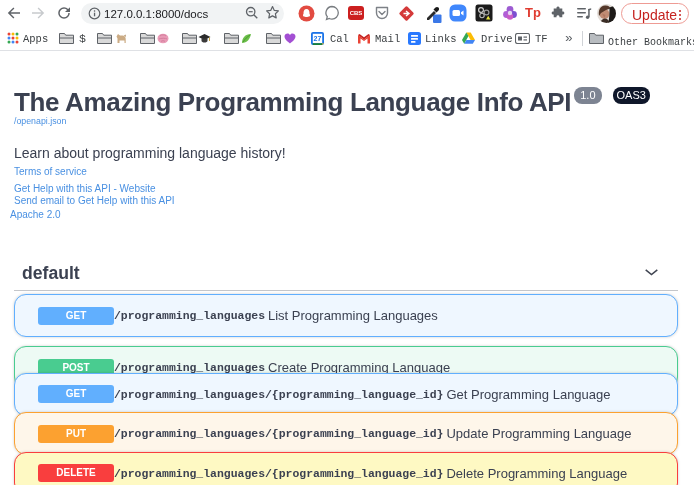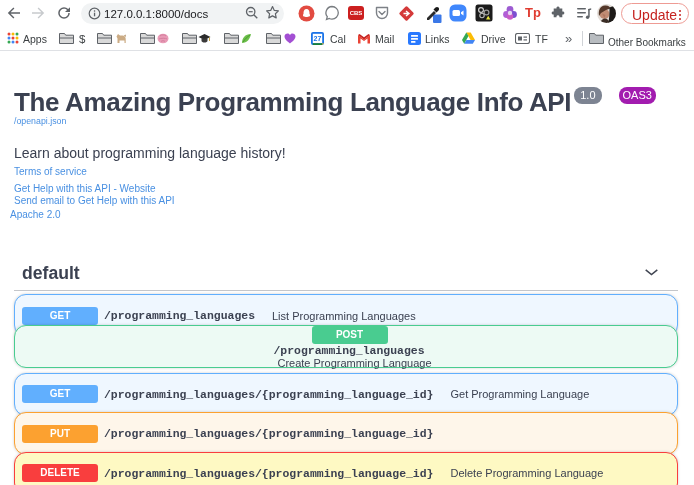--- a/index.html
+++ b/index.html
@@ -9,40 +9,40 @@
   #toolbar{position:absolute;left:0;top:0;width:694px;height:28px;background:#fff;}
   #omnibox{position:absolute;left:81px;top:3px;width:203px;height:21px;border-radius:11px;background:#f1f3f4;}
   #urltext{position:absolute;left:104px;top:7.5px;font-size:11.5px;color:#202124;}
   
   #update{position:absolute;left:621px;top:3px;width:68px;height:21px;border:1.5px solid #ee9b94;border-radius:12px;box-sizing:border-box;}
   #update .txt{position:absolute;left:10px;top:3px;font-size:14px;color:#c5221f;}
   #update .dots{position:absolute;right:7px;top:3.5px;color:#c5221f;font-size:10px;line-height:4px;}
   .dot{width:2.2px;height:2.2px;border-radius:50%;background:#c5221f;margin:2.1px 0;}
   
   #bookmarks{position:absolute;left:0;top:28px;width:694px;height:22px;background:#fff;border-bottom:1px solid #dfe1e5;}
-  .bm{position:absolute;top:0;height:21px;display:flex;align-items:center;font-size:10.5px;color:#3c4043;white-space:nowrap;}
+  .bm{position:absolute;top:0;height:21px;display:flex;align-items:center;font-size:10.5px;color:#3c4043;white-space:nowrap;font-family:Liberation Mono, monospace;}
   
   #title{position:absolute;left:14px;top:87px;font-size:26px;font-weight:bold;color:#3b4151;letter-spacing:-0.35px;white-space:nowrap;}
   .badge{display:inline-block;font-size:11px;font-weight:normal;color:#fff;border-radius:8px;padding:2px 4px 3px;vertical-align:12px;letter-spacing:0;}
   #b10{background:#7d8492;margin-left:3px;padding-left:6px;padding-right:6px;}
-  #boas{background:#a21caf;margin-left:17px;}
+  #boas{background:#0f172a;margin-left:11px;}
   .link{color:#4990e2;text-decoration:none;}
   #openapi{position:absolute;left:14px;top:116px;font-size:8.8px;}
   #desc{position:absolute;left:14px;top:144.5px;font-size:14px;color:#3b4151;}
   #terms{position:absolute;left:14px;top:166px;font-size:10px;}
   #gethelp{position:absolute;left:14px;top:182.5px;font-size:10px;}
   #sendmail{position:absolute;left:14px;top:194.5px;font-size:10px;}
   #apache{position:absolute;left:10px;top:209px;font-size:10px;}
   #deftag{position:absolute;left:22px;top:263px;font-size:17.6px;font-weight:bold;color:#3b4151;}
   #defline{position:absolute;left:14px;top:290px;width:664px;height:1px;background:rgba(59,65,81,.3);}
   #chev{position:absolute;left:645px;top:269px;}
-  .opblock{position:absolute;left:14px;width:664px;height:43px;border-radius:12px;box-sizing:border-box;border:1px solid;box-shadow:0 0 3px rgba(0,0,0,.19);display:flex;align-items:center;}
+  .opblock{position:absolute;left:14px;width:664px;height:43px;border-radius:12px;box-sizing:border-box;border:1px solid;box-shadow:0 0 3px rgba(0,0,0,.19);display:flex;align-items:center;padding-left:16px;}
   .opblock .method{width:76px;height:18px;margin-left:7px;border-radius:3px;color:#fff;font-size:10px;font-weight:bold;text-align:center;line-height:18px;flex:none;font-family:"Liberation Sans",sans-serif;}
-  .opblock .path{margin-left:6px;font-family:"Liberation Mono",monospace;font-size:11.45px;font-weight:bold;color:#3b4151;white-space:nowrap;}
-  .opblock .opdesc{margin-left:17px;font-size:11px;color:#3b4151;white-space:nowrap;}
+  .opblock .path{margin-left:0;font-family:"Liberation Mono",monospace;font-size:11.45px;font-weight:bold;color:#3b4151;white-space:nowrap;}
+  .opblock .opdesc{margin-left:3px;font-size:13px;color:#3b4151;white-space:nowrap;}
   .get{background:#eff7ff;border-color:#61affe;}
   .get .method{background:#61affe;}
   .post{background:#edfaf4;border-color:#49cc90;}
   .post .method{background:#49cc90;}
   .put{background:#fef6ea;border-color:#fca130;}
   .put .method{background:#fca130;}
   .del{background:#fef9c3;border-color:#f93e3e;}
   .del .method{background:#f93e3e;}
 </style>
 </head>
@@ -287,31 +287,32 @@
 <div id="defline"></div>
 <svg id="chev" width="13" height="7" viewBox="0 0 13 7">
     <path d="M0.7 0.9L6.5 5.6 12.3 0.9" fill="none" stroke="#404552" stroke-width="1.5"></path>
   </svg>
 
 <div class="opblock get" style="top:294px;">
   <div class="method">GET</div>
   <div class="path">/programming_languages</div>
   <div class="opdesc">List Programming Languages</div>
 </div>
-<div class="opblock post" style="top:325px;flex-direction:column;">
+<div class="opblock post" style="top:346px;">
   <div class="method">POST</div>
   <div class="path">/programming_languages</div>
   <div class="opdesc">Create Programming Language</div>
 </div>
 <div class="opblock get" style="top:372.8px;">
   <div class="method">GET</div>
   <div class="path">/programming_languages/{programming_language_id}</div>
   <div class="opdesc">Get Programming Language</div>
 </div>
 <div class="opblock put" style="top:412.2px;">
   <div class="method">PUT</div>
   <div class="path">/programming_languages/{programming_language_id}</div>
+  <div class="opdesc">Update Programming Language</div>
 </div>
 <div class="opblock del" style="top:451.6px;">
   <div class="method">DELETE</div>
   <div class="path">/programming_languages/{programming_language_id}</div>
   <div class="opdesc">Delete Programming Language</div>
 </div>
 
 </body></html>

